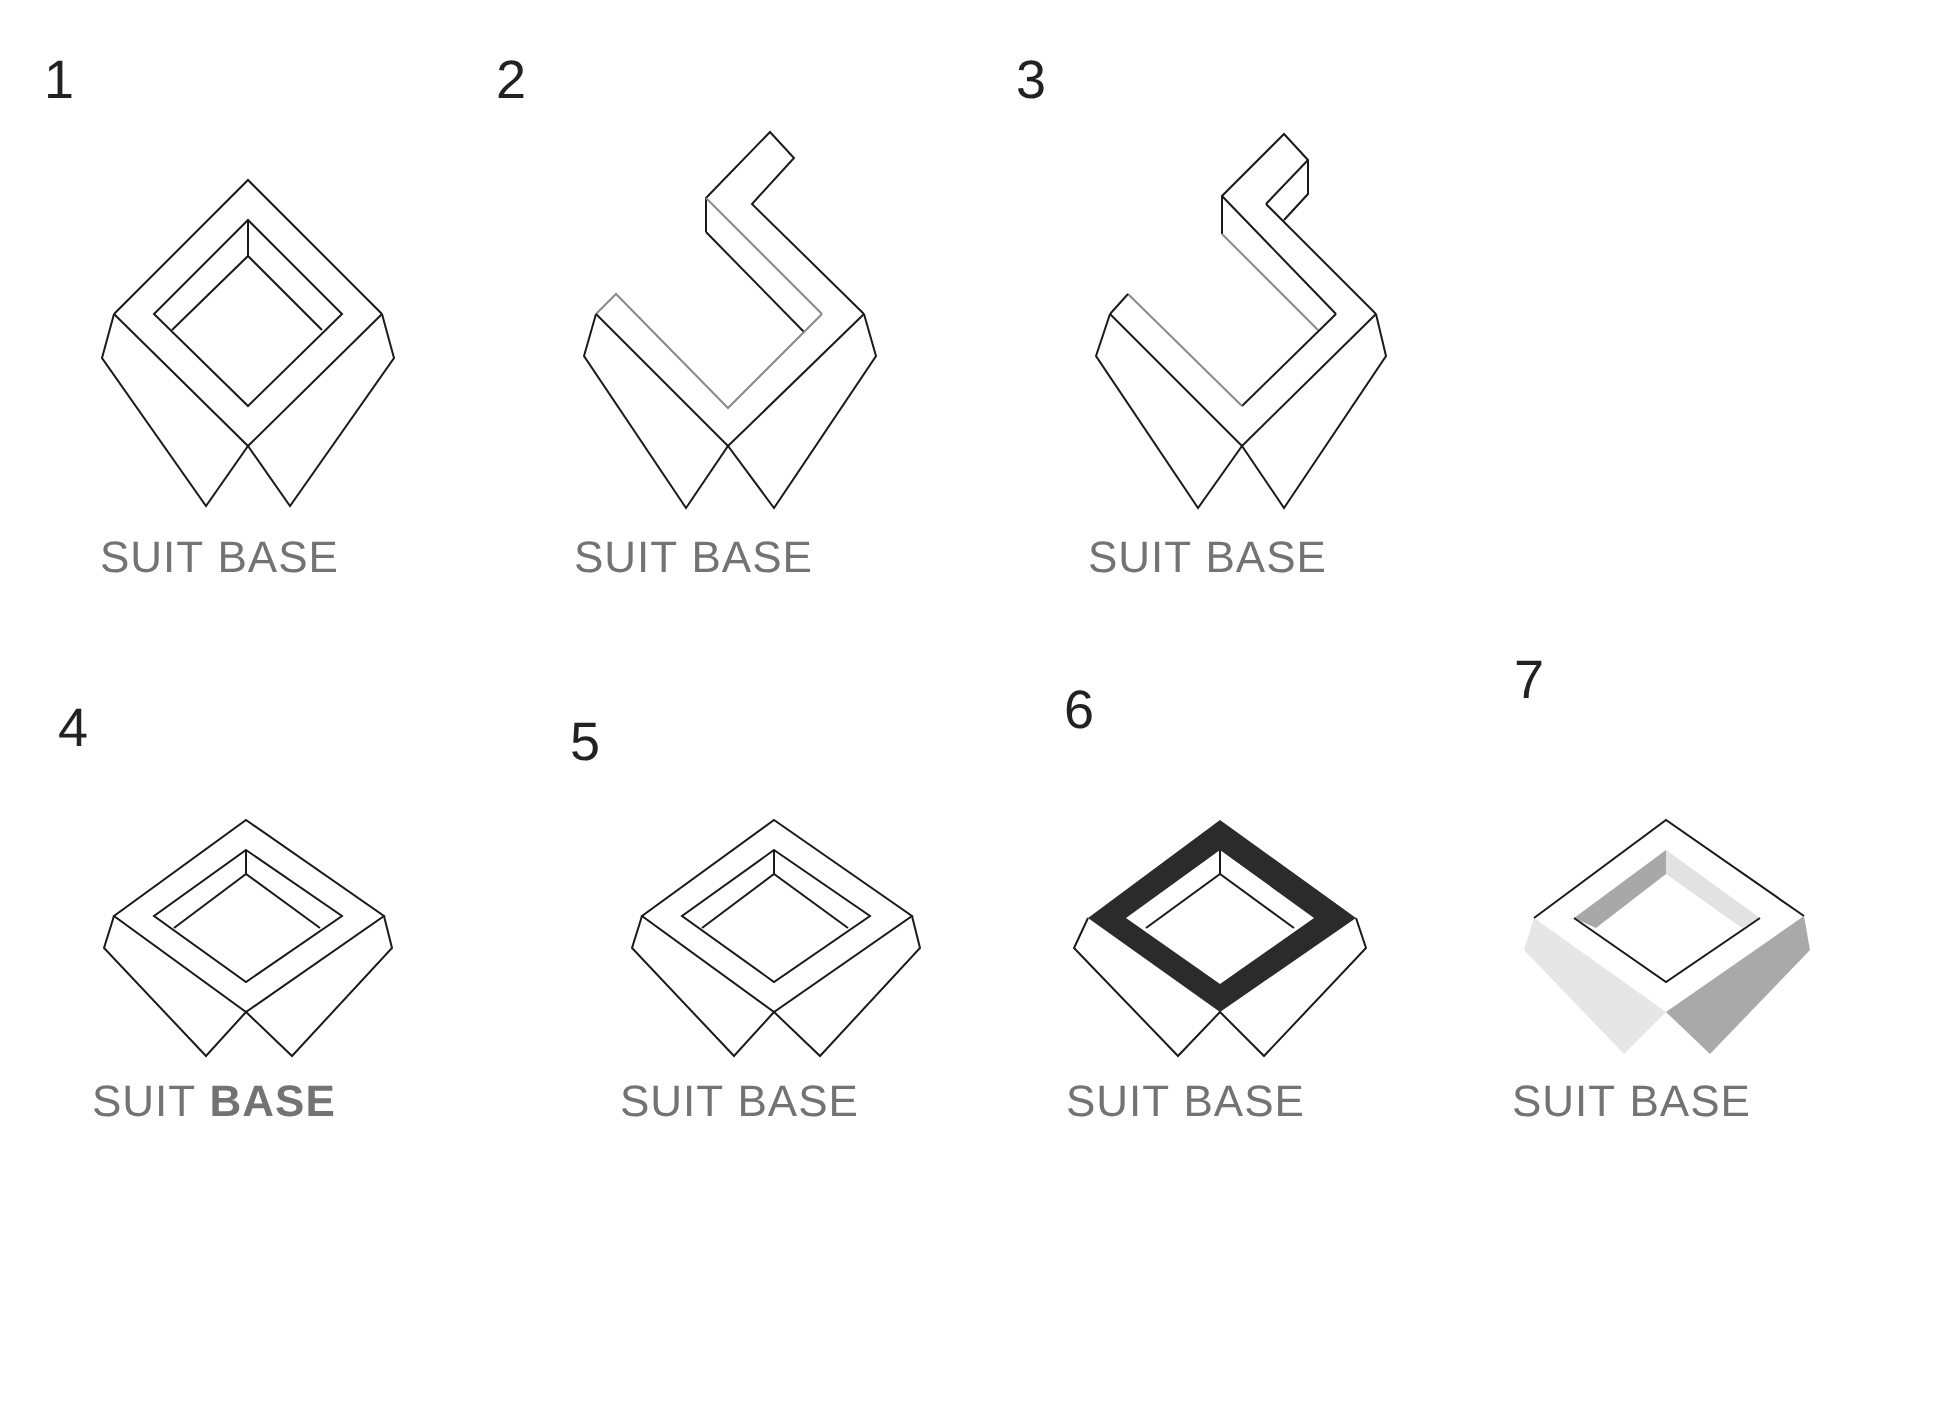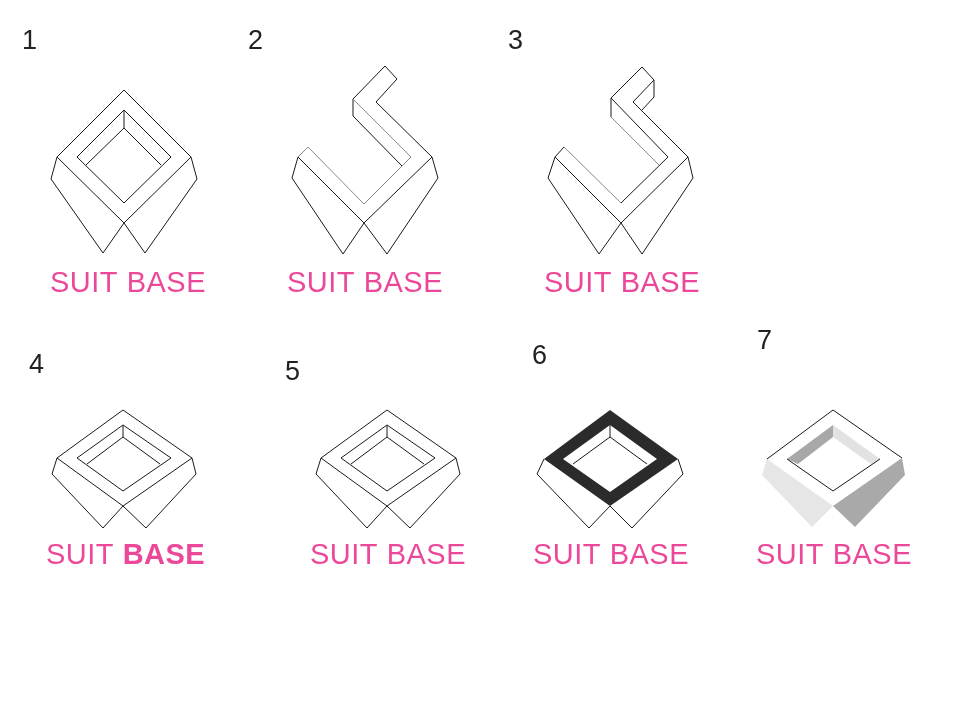--- a/index.html
+++ b/index.html
@@ -1,18 +1,18 @@
 <!DOCTYPE html>
 <html><head>
 <meta charset="utf-8">
 <style>
   html, body { margin: 0; padding: 0; background: #ffffff; }
   body { width: 976px; height: 702px; position: relative; overflow: hidden; font-family: "Liberation Sans", "DejaVu Sans", sans-serif; }
   .num { position: absolute; font-size: 27px; color: #222222; line-height: 1; font-weight: 400; }
-  .label { position: absolute; font-size: 29px; color: #ec4899; line-height: 1; font-weight: 300; letter-spacing: 0.5px; white-space: nowrap; -webkit-text-stroke: 0; }
+  .label { position: absolute; font-size: 22px; color: #737373; line-height: 1; font-weight: 300; letter-spacing: 0.5px; white-space: nowrap; -webkit-text-stroke: 0; }
   .label .thin { font-weight: 400; }
   .label .bold { font-weight: 700; }
   svg.logos { position: absolute; left: 0; top: 0; }
   svg.logos .ln { stroke: #1a1a1a; stroke-width: 1; fill: none; }
   svg.logos .ln-gray { stroke: #8a8a8a; stroke-width: 1; fill: none; }
 </style>
 </head>
 <body>
 
 <div class="num" style="left:22px; top:27px;">1</div>

